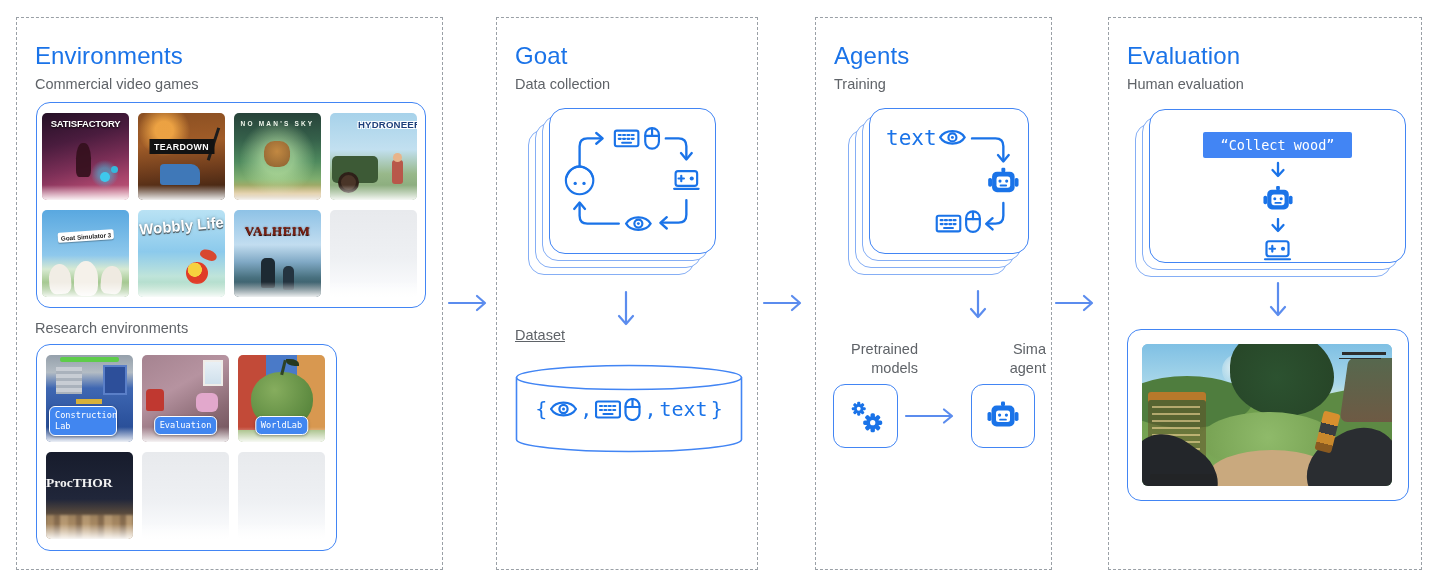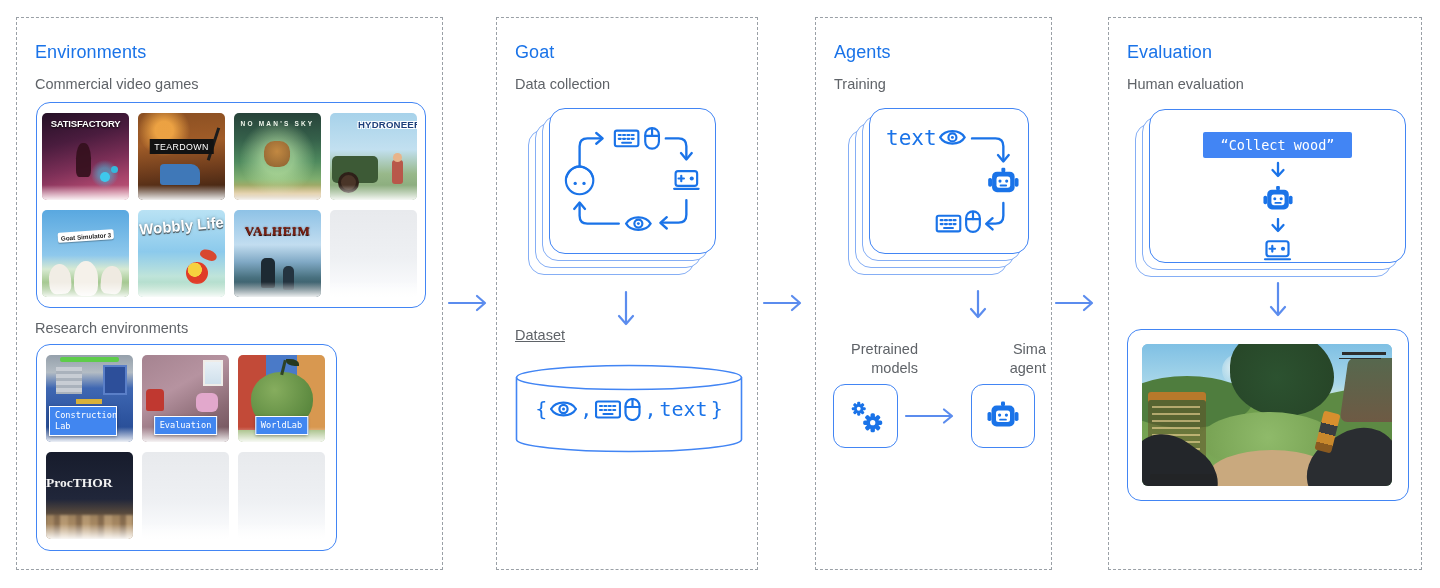--- a/index.html
+++ b/index.html
@@ -8,21 +8,21 @@
   *{box-sizing:border-box;margin:0;padding:0;}
   body{background:#fff;font-family:"Liberation Sans",sans-serif;}
   .canvas{position:relative;width:1440px;height:588px;background:#fff;overflow:hidden;}
 
   
   .panel{position:absolute;top:17px;height:553px;border:1.5px dashed var(--dash);background:#fff;}
   #p-env{left:16px;width:427px;}
   #p-data{left:496px;width:262px;}
   #p-agents{left:815px;width:237px;}
   #p-eval{left:1108px;width:314px;}
-  .ptitle{position:absolute;left:18px;top:24px;font-size:18px;color:var(--accent);letter-spacing:.1px;}
+  .ptitle{position:absolute;left:18px;top:24px;font-size:24px;color:var(--accent);letter-spacing:.1px;}
   .psub{position:absolute;left:18px;font-size:14.5px;color:var(--muted);}
   .sub1{top:58px;}
 
   
   .envcard{position:absolute;background:#fff;border:1.5px solid var(--line);border-radius:14px;display:grid;gap:9px;}
   #card-commercial{left:19px;top:84px;width:390px;height:206px;grid-template-columns:repeat(4,87px);padding:10px 5px;}
   #card-research{left:19px;top:326px;width:301px;height:207px;grid-template-columns:repeat(3,87px);padding:10px 9px;}
   #lbl-research{top:302px;}
   .tile{width:87px;height:87px;border-radius:5px;position:relative;overflow:hidden;}
   .tile::after{content:"";position:absolute;left:0;right:0;bottom:0;height:15px;
@@ -32,21 +32,21 @@
 
   .t-sat{background:radial-gradient(circle at 72% 70%,rgba(60,200,235,.5) 0 6px,rgba(60,200,235,0) 14px),
          linear-gradient(165deg,#241026 0%,#4a1c3e 32%,#7c2f57 58%,#a8446b 78%,#c75f7d 100%);}
   .lg-sat{top:5px;width:100%;text-align:center;color:#fff;font-weight:bold;font-size:9.5px;letter-spacing:-.2px;text-shadow:0 1px 2px #000;}
   .s1{left:34px;top:30px;width:15px;height:34px;background:#33101c;border-radius:45% 45% 20% 20%;opacity:.9;}
   .s2{left:58px;bottom:18px;width:10px;height:10px;border-radius:50%;background:#3ec8ec;}
   .s3{left:69px;bottom:27px;width:7px;height:7px;border-radius:50%;background:#35b8dc;}
 
   .t-tear{background:radial-gradient(circle at 30% 20%,rgba(245,170,70,.9) 0 9px,rgba(245,170,70,0) 26px),
           linear-gradient(175deg,#8a4f22 0%,#a05c28 35%,#69391b 68%,#2e1a0e 100%);}
-  .lg-tear{top:26px;left:50%;transform:translateX(-50%);background:#121212;color:#fff;font-weight:normal;font-size:8.8px;padding:2.5px 5px;letter-spacing:.4px;white-space:nowrap;}
+  .lg-tear{top:26px;left:50%;transform:translateX(-50%);background:#121212;color:#fff;font-weight:bold;font-size:8.8px;padding:2.5px 5px;letter-spacing:.4px;white-space:nowrap;}
   .td1{left:22px;bottom:15px;width:40px;height:21px;background:#3f78b8;border-radius:4px 9px 3px 3px;}
   .td2{right:11px;top:14px;width:2.5px;height:34px;background:#1c1c1c;transform:rotate(18deg);}
 
   .t-nms{background:radial-gradient(circle at 50% 52%,rgba(200,240,175,.55) 0 16px,rgba(200,240,175,0) 38px),
          linear-gradient(180deg,#27433a 0%,#35604a 30%,#4f8a5e 56%,#7fae6f 76%,#caa45c 93%,#8a6b3a 100%);}
   .lg-nms{top:7px;width:100%;text-align:center;color:#eef5ea;font-size:6.5px;letter-spacing:2.2px;font-weight:bold;}
   .n1{left:30px;top:28px;width:26px;height:26px;background:radial-gradient(circle at 50% 40%,#c8833a,#8a5526);border-radius:40%;opacity:.9;}
 
   .t-hyd{background:linear-gradient(180deg,#a7d2ea 0%,#c2e0f0 42%,#98b88a 70%,#7fa271 100%);padding-left:16px;}
   .lg-hyd{top:6px;width:100%;text-align:center;color:#1d3f7a;font-weight:bold;font-size:9.6px;letter-spacing:.2px;
@@ -92,21 +92,21 @@
            linear-gradient(90deg,#c24a38 0 32%,#4a7ac8 32% 68%,#d89850 68% 100%);}
   .wl1{left:50%;top:52%;transform:translate(-50%,-50%);width:62px;height:56px;border-radius:48%;
        background:radial-gradient(circle at 38% 32%,#86ad5e,#5d8a40 70%,#4e7836);}
   .wl2{left:51%;top:5px;width:3px;height:15px;background:#2e4226;transform:rotate(14deg);}
   .wl3{left:55%;top:4px;width:13px;height:7px;background:#27391f;border-radius:0 70% 0 70%;}
 
   .t-proc{background:linear-gradient(180deg,#171c2c 0%,#20263a 54%,#57493c 70%,#8a7258 84%,#a5896a 100%);}
   .lg-proc{top:23px;width:100%;text-align:left;font-family:"Liberation Serif",serif;font-weight:bold;font-size:13.5px;color:#f2f2f2;}
   .pr1{bottom:0;left:0;right:0;height:24px;background:repeating-linear-gradient(90deg,#b09066 0 8px,#8a6e4e 8px 14px,#c8a87c 14px 22px);opacity:.75;filter:blur(1px);}
 
-  .env-btn{position:absolute;z-index:5;background:#4186f0;border:1.8px solid #fff;border-radius:0;color:#fff;
+  .env-btn{position:absolute;z-index:5;background:#4186f0;border:1.8px solid #fff;border-radius:6px;color:#fff;
     font-family:"DejaVu Sans Mono",monospace;font-size:8.6px;line-height:11px;padding:3px 5px;box-shadow:0 1px 3px rgba(0,0,0,.35);}
   .btn-cl{left:3px;bottom:6px;width:68px;}
   .btn-c{left:50%;transform:translateX(-50%);bottom:7px;white-space:nowrap;}
 
   
   .stack{position:absolute;}
   .stack .ghost{position:absolute;inset:0;background:#fff;border:1.5px solid #85aef5;border-radius:16px;}
   .g1{transform:translate(-7px,7px);} .g2{transform:translate(-14px,14px);} .g3{transform:translate(-21px,21px);}
   .stack .front{position:absolute;inset:0;background:#fff;border:1.5px solid var(--line);border-radius:16px;}
   #stack-data{left:52px;top:90px;width:167px;height:146px;}

